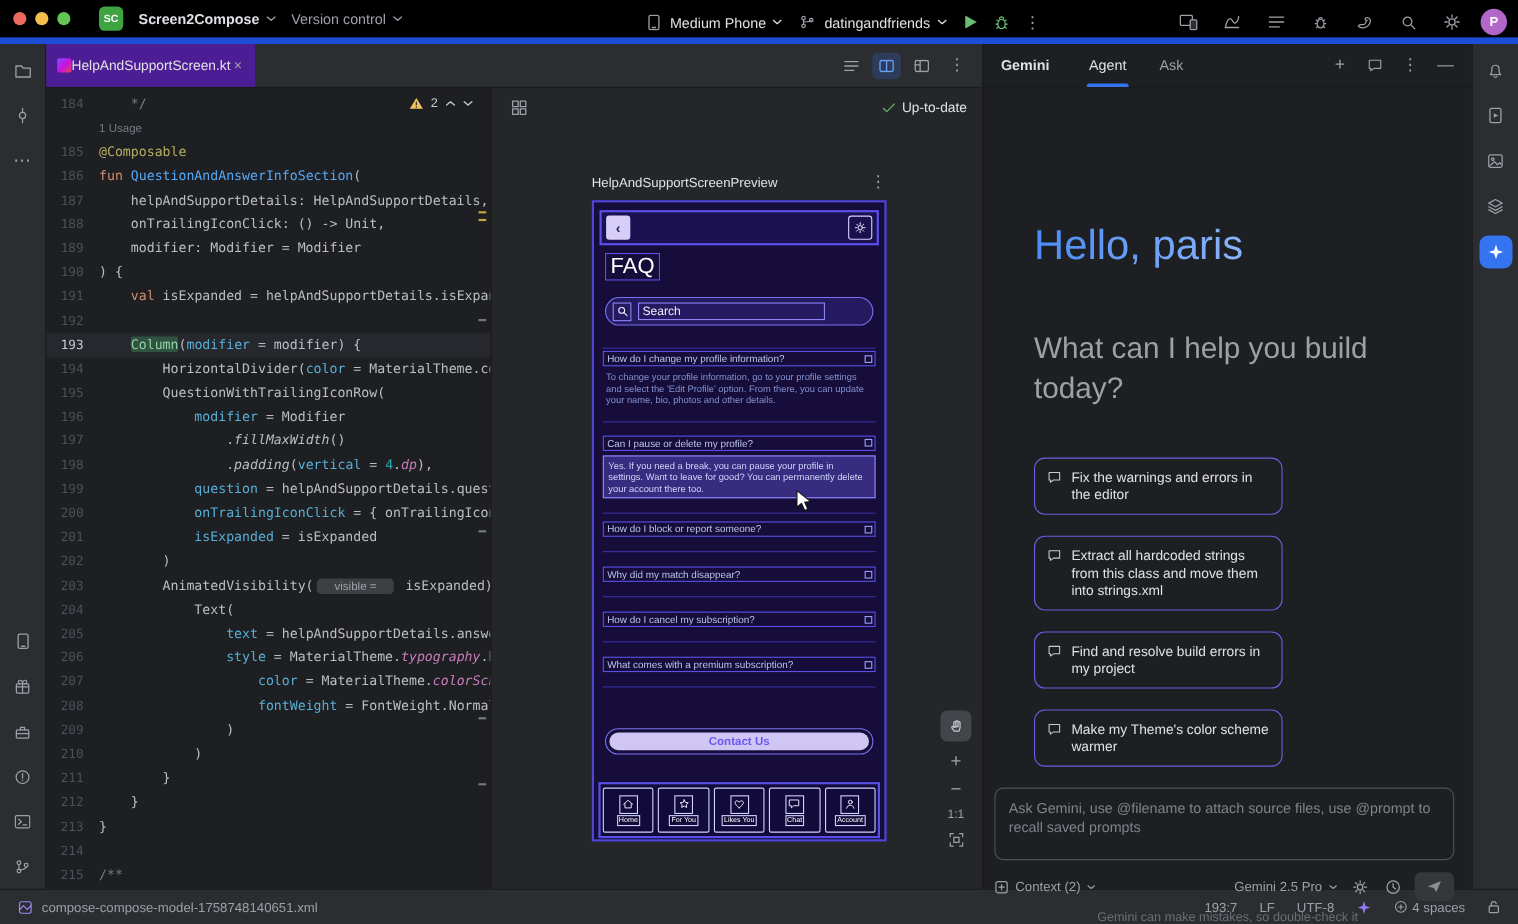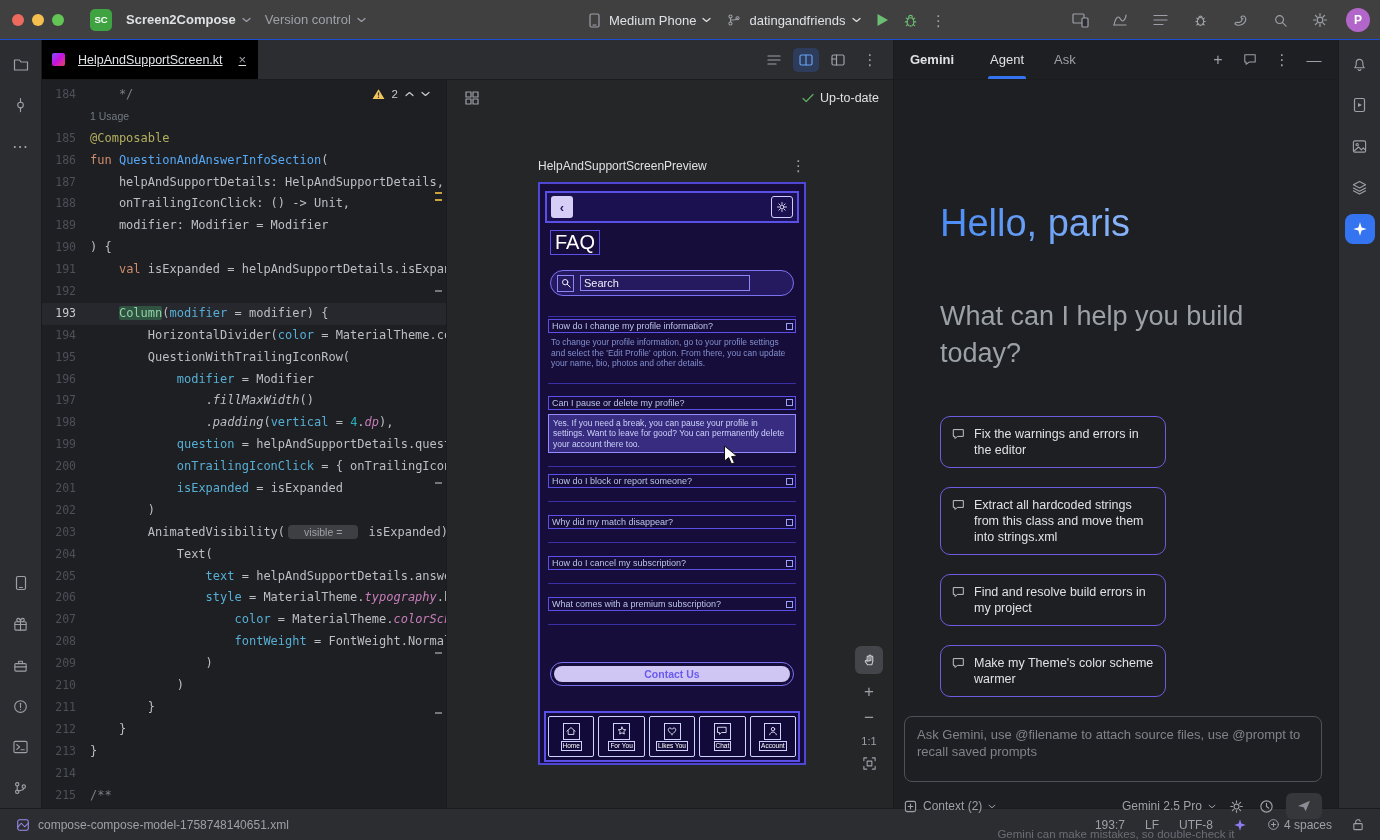--- a/index.html
+++ b/index.html
@@ -2,21 +2,21 @@
 <html><head>
 <meta charset="utf-8">
 <style>
   * { margin:0; padding:0; box-sizing:border-box; }
   html,body { width:1380px; height:840px; overflow:hidden; background:#1e1f22;
     font-family:"Liberation Sans","DejaVu Sans",sans-serif; color:#dfe1e5; }
   .window { position:relative; width:1380px; height:840px; background:#2b2d30; display:flex; flex-direction:column; }
   svg.line { fill:none; stroke:currentColor; stroke-width:1.2; stroke-linecap:round; stroke-linejoin:round; display:block; }
 
   
-  .titlebar { height:40px; flex:none; background:#404040; border-bottom:1px solid #1d4ed8; position:relative; display:flex; align-items:center; }
+  .titlebar { height:40px; flex:none; background:#000000; border-bottom:6px solid #1d4ed8; position:relative; display:flex; align-items:center; }
   .traffic { display:flex; gap:8px; margin-left:12px; }
   .dot { width:12px; height:12px; border-radius:50%; }
   .dot.r{background:#ec6a5e}.dot.y{background:#f5bf4f}.dot.g{background:#62c554}
   .appbadge { width:22px; height:22px; border-radius:5px; background:#3fa342; color:#fff; font-size:9.5px; font-weight:bold;
     display:flex; align-items:center; justify-content:center; margin-left:26px; }
   .menu-item { display:flex; align-items:center; gap:6px; margin-left:14px; font-size:13px; }
   .menu-item .chev { color:#9da0a8; }
   .mi-strong { color:#dfe1e5; font-weight:600; }
   .mi-dim { color:#9da0a8; }
   .tb-center { position:absolute; left:585px; top:0; height:40px; display:flex; align-items:center; }
@@ -31,21 +31,21 @@
   .main { flex:1; display:flex; min-height:0; }
   .sidebar { width:42px; flex:none; background:#2b2d30; display:flex; flex-direction:column; align-items:center; padding:10px 0 6px; gap:13px; }
   .sidebar.left { border-right:1px solid #1a1b1d; }
   .sidebar.right { border-left:1px solid #1a1b1d; }
   .spacer { flex:1; }
   .gem-btn { width:30px; height:30px; border-radius:8px; background:#3574f0; color:#fff; display:flex; align-items:center; justify-content:center; }
 
   
   .editor-split { width:851px; flex:none; display:flex; flex-direction:column; min-height:0; }
   .tabbar { height:40px; flex:none; background:#2b2d30; border-bottom:1px solid #1a1b1d; display:flex; align-items:stretch; }
-  .tab { display:flex; align-items:center; gap:13px; padding:0 12px 0 10px; background:#000000; font-size:12.5px; color:#dfe1e5;text-decoration:underline; }
+  .tab { display:flex; align-items:center; gap:0; padding:0 12px 0 10px; background:#4c1d95; font-size:12.5px; color:#dfe1e5; }
   .kticon { width:13px; height:13px; border-radius:2px; background:linear-gradient(135deg,#7f52ff,#c711e1,#e44857); }
   .closex { color:#9da0a8; font-size:13px; margin-left:3px; }
   .tabbar-right { margin-left:auto; display:flex; align-items:center; gap:6px; padding-right:10px; }
   .vbtn { width:26px; height:24px; border-radius:5px; display:flex; align-items:center; justify-content:center; color:#9da0a8; }
   .vbtn.active { background:rgba(53,116,240,.22); color:#69a0f4; }
 
   .split-row { flex:1; display:flex; min-height:0; }
 
   
   .code-pane { width:404px; flex:none; position:relative; background:#1e1f22; overflow:hidden; padding-top:4px;

